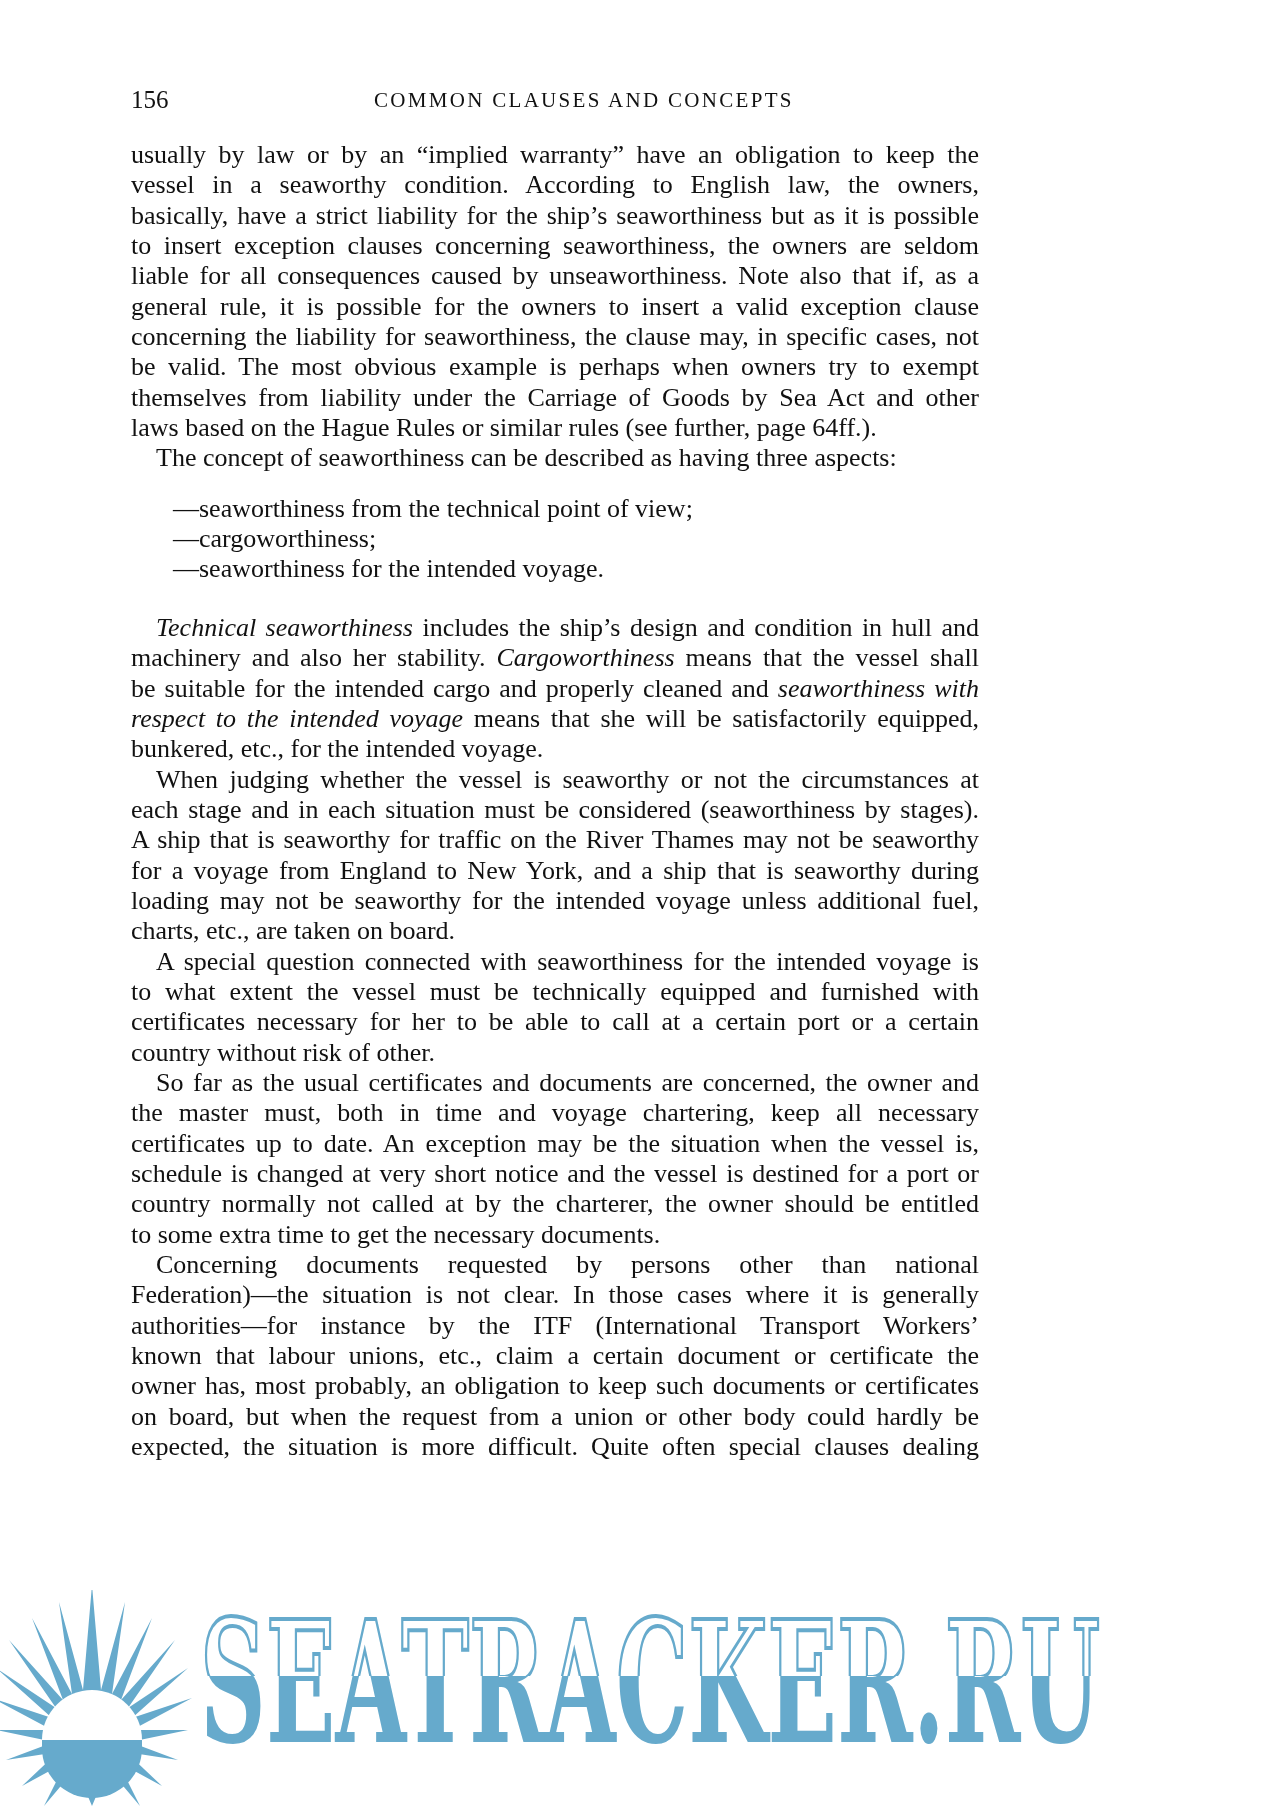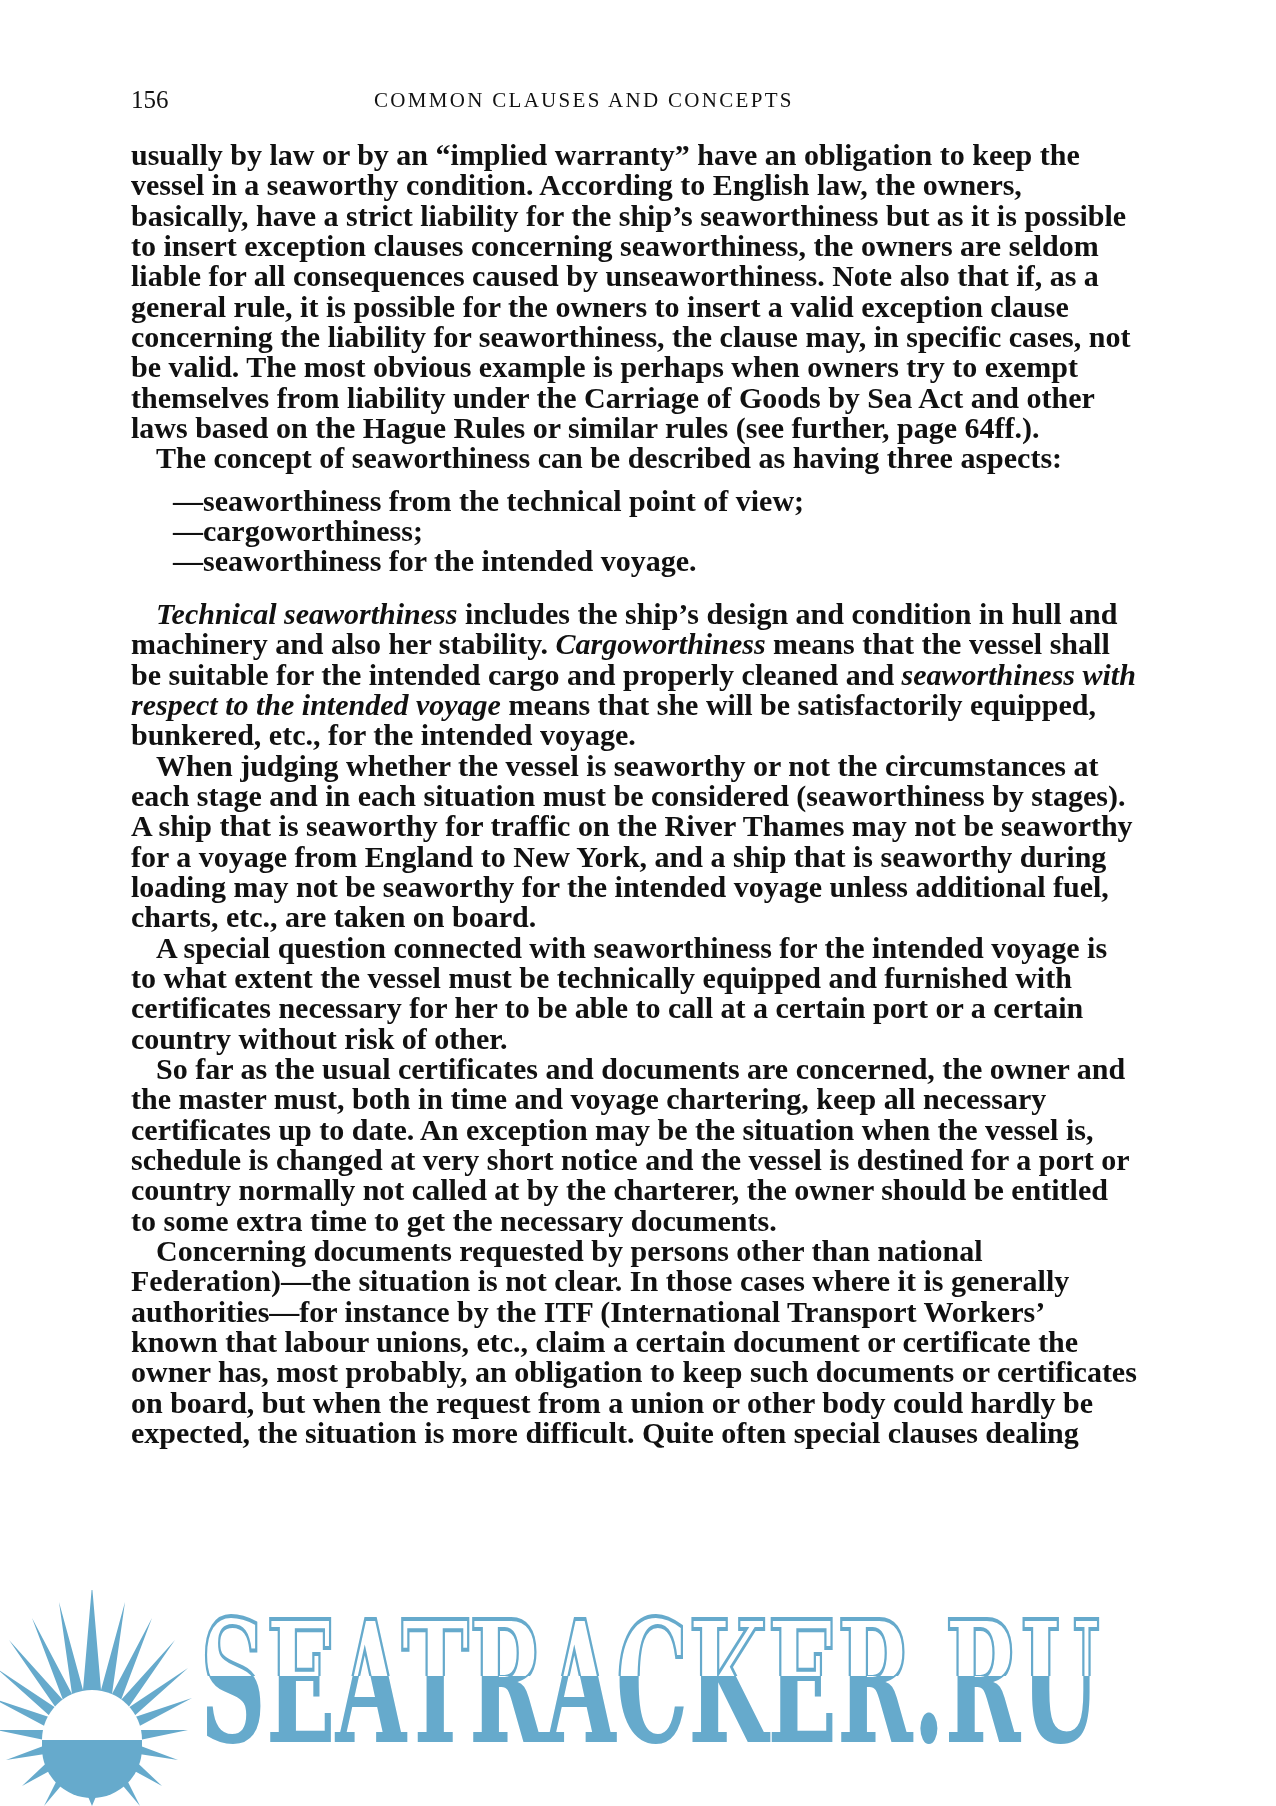--- a/index.html
+++ b/index.html
@@ -13,24 +13,24 @@
     position: absolute; top: 86px; left: 131px; width: 848px; height: 36px;
   }
   .folio {
     position: absolute; left: 0; top: 0; font-size: 25px; letter-spacing: 0px;
   }
   .head-title {
     position: absolute; left: 243px; top: 2px; font-size: 21px; letter-spacing: 2.3px;
   }
   .body-text {
     position: absolute; left: 131px; top: 140px; width: 848px;
-    font-size: 30px; line-height: 30.35px; text-align: justify; font-weight: bold;
+    font-size: 26px; line-height: 30.35px; text-align: justify;
   }
   .para { margin: 0; text-indent: 0; }
-  .list { margin: 12px 0 12px 42px; padding: 0; list-style: none; }
+  .list { margin: 20px 0 12px 42px; padding: 0; list-style: none; }
   .list li { margin: 0; }
   .em { font-style: italic; }
   .line { display: block; text-align: justify; text-align-last: justify; white-space: nowrap; }
   .line.last { text-align-last: left; }
   .line.ind { padding-left: 25px; }
 
   .watermark {
     position: absolute; left: 0; top: 1590px; width: 1276px; height: 216px;
     pointer-events: none;
   }
@@ -63,21 +63,21 @@
     <div class="para">
       <span class="line last ind">The concept of seaworthiness can be described as having three aspects:</span>
     </div>
 
     <ul class="list">
       <li>—seaworthiness from the technical point of view;</li>
       <li>—cargoworthiness;</li>
       <li>—seaworthiness for the intended voyage.</li>
     </ul>
 
-    <div class="para" style="margin-top:22px;">
+    <div class="para" style="margin-top:28px;">
       <span class="line ind"><span class="em">Technical seaworthiness</span><span> includes the ship’s design and condition in hull and</span></span>
       <span class="line"><span>machinery and also her stability. </span><span class="em">Cargoworthiness</span><span> means that the vessel shall</span></span>
       <span class="line"><span>be suitable for the intended cargo and properly cleaned and </span><span class="em">seaworthiness with</span></span>
       <span class="line"><span class="em">respect to the intended voyage</span><span> means that she will be satisfactorily equipped,</span></span>
       <span class="line last">bunkered, etc., for the intended voyage.</span>
     </div>
 
     <div class="para">
       <span class="line ind">When judging whether the vessel is seaworthy or not the circumstances at</span>
       <span class="line">each stage and in each situation must be considered (seaworthiness by stages).</span>

